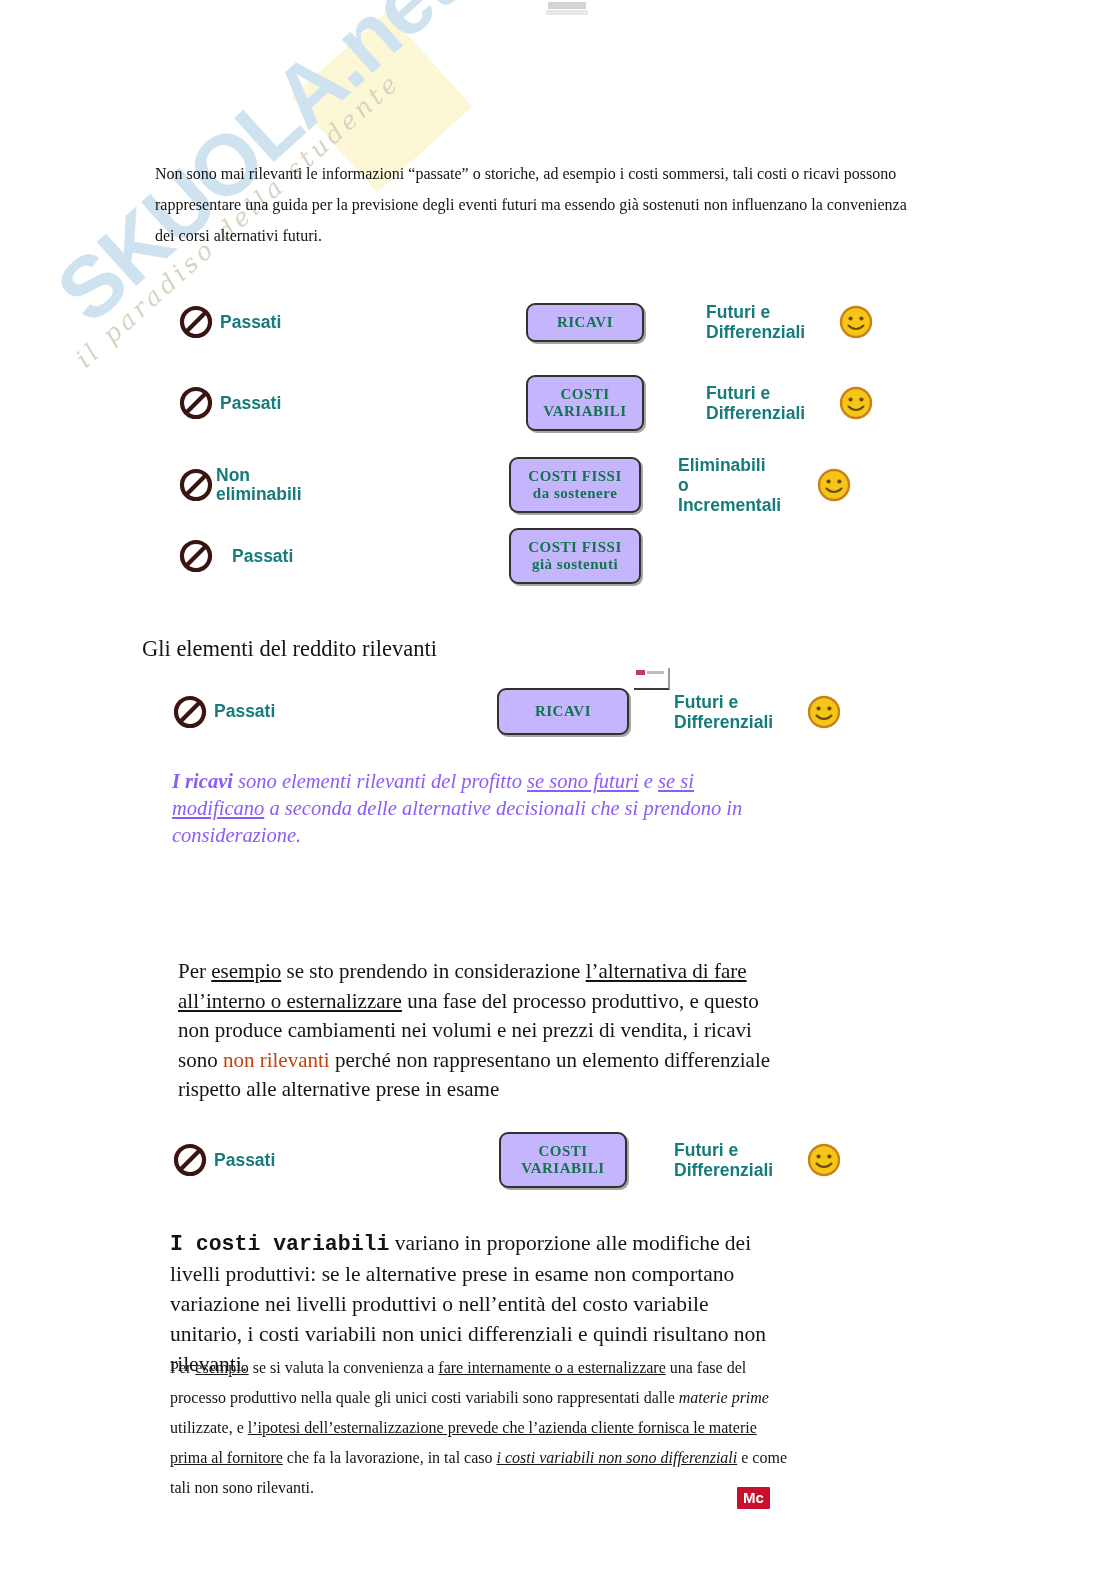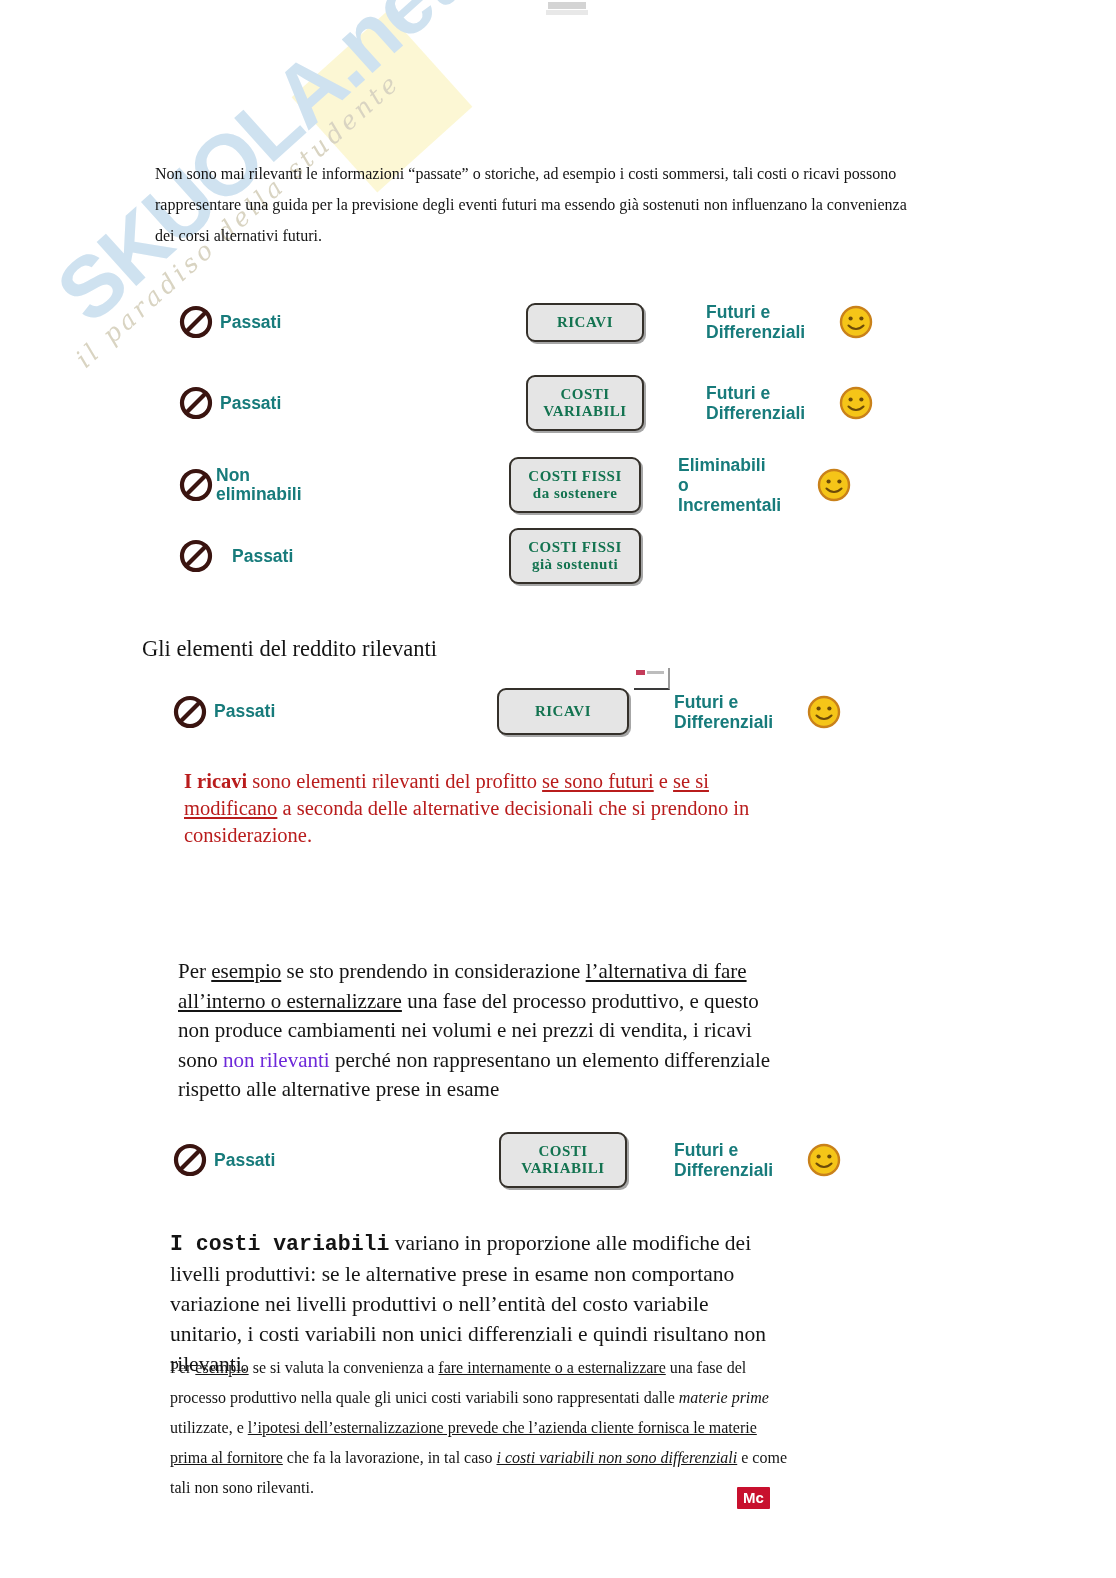--- a/index.html
+++ b/index.html
@@ -94,36 +94,37 @@
     font-family: "Liberation Serif", serif;
     font-size: 16px;
     line-height: 31px;
     color: #141414;
   }
   .para-intro { left: 155px; top: 158px; width: 760px; }
   .heading { left: 142px; top: 633px; font-size: 22.5px; }
 
   .italic-block {
     position: absolute;
-    left: 184px;
+    left: 172px;
     top: 768px;
     width: 590px;
     font-family: "Liberation Serif", serif;
+    font-style: italic;
     font-size: 20.5px;
     line-height: 27px;
-    color: #b91c1c;
+    color: #8b5cf6;
   }
   .italic-block b { font-weight: bold; }
 
   .para-example1 { left: 178px; top: 957px; width: 600px; font-size: 21px; line-height: 29.5px; }
   .para-cv { left: 170px; top: 1228px; width: 610px; font-size: 21.5px; line-height: 30px; }
   .para-example2 { left: 170px; top: 1353px; width: 620px; font-size: 16px; line-height: 30px; }
 
   u.u { text-decoration: underline; }
-  .red { color: #6d28d9; }
+  .red { color: #c2410c; }
   .ital { font-style: italic; }
   .bld { font-weight: bold; font-family: Liberation Mono, monospace; }
 
   
   .diagram { position: absolute; }
   .drow {
     position: absolute;
     display: flex;
     align-items: center;
   }
@@ -151,21 +152,21 @@
     margin-left: 6px;
     white-space: pre-line;
   }
 
   .boxwrap {
     width: 118px;
     display: flex;
     justify-content: center;
   }
   .cbox {
-    background: #e5e5e5;
+    background: #c4b5fd;
     border: 2px solid #34302a;
     border-radius: 9px;
     box-shadow: 2px 2px 0 rgba(0,0,0,.35);
     padding: 9px 10px;
     min-width: 94px;
     text-align: center;
     font-family: "Liberation Serif", serif;
     font-weight: bold;
     font-size: 15px;
     color: #137350;

